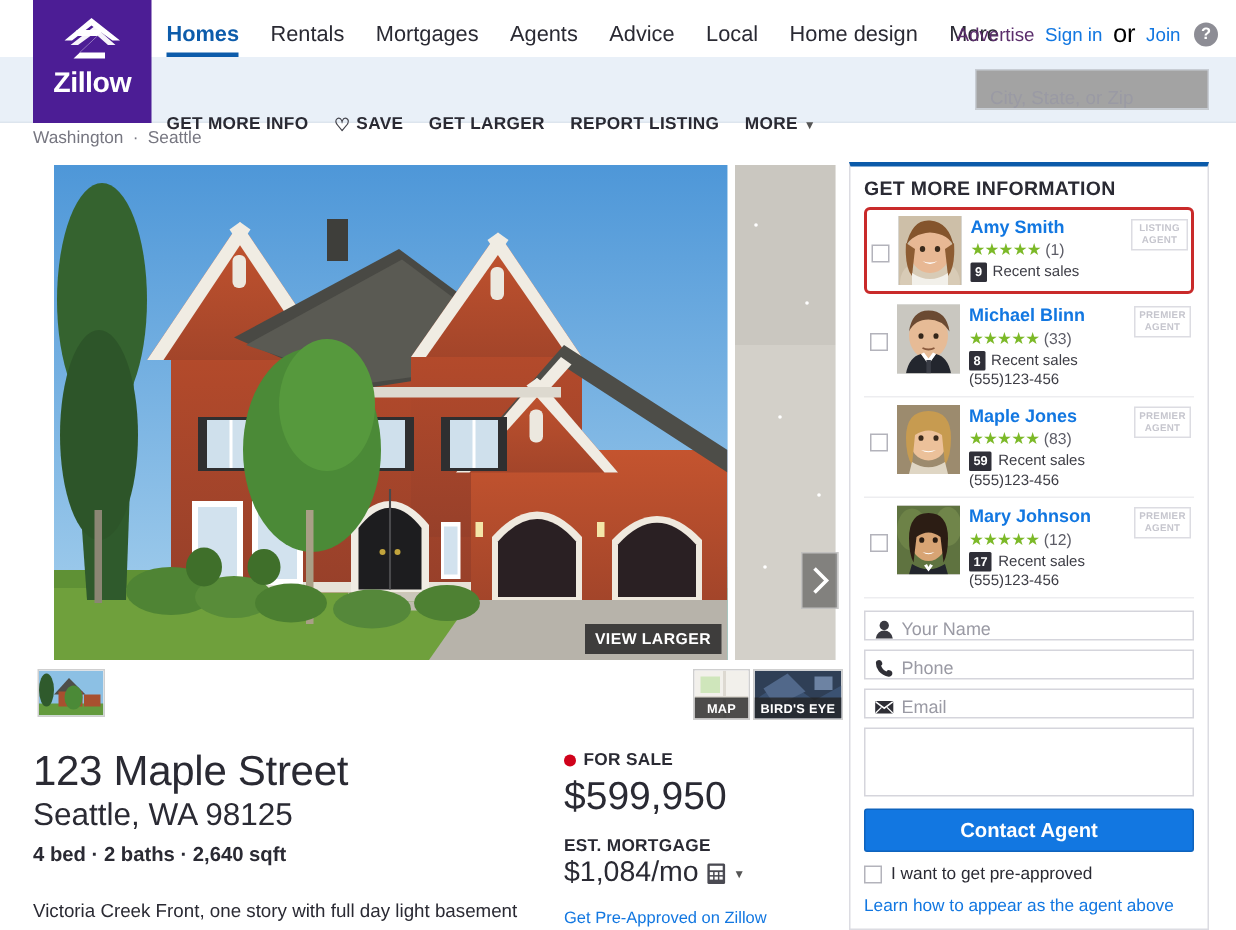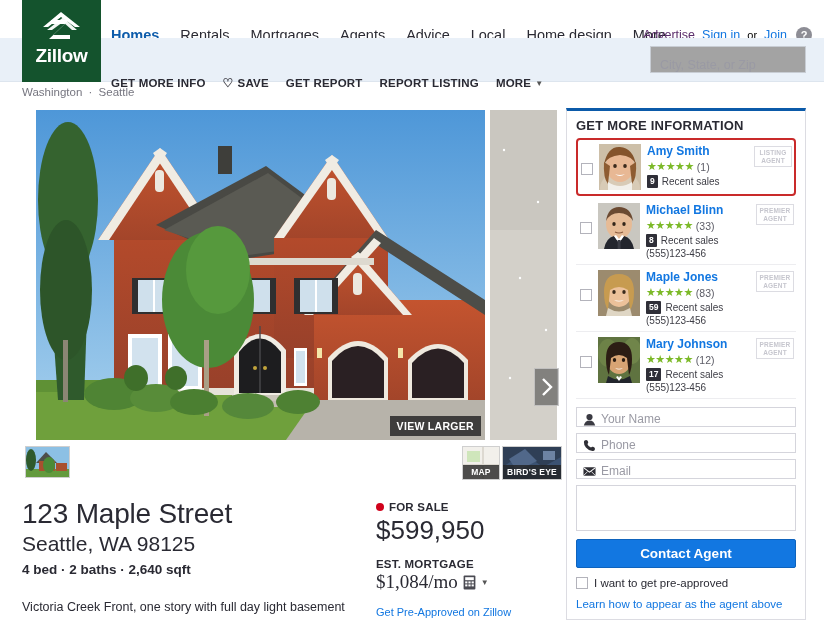--- a/index.html
+++ b/index.html
@@ -7,43 +7,43 @@
     width: 824px; height: 620px;
     font-family: "Liberation Sans", sans-serif;
     background: #ffffff;
     overflow: hidden;
     color: #2a2a33;
   }
   .page { position: relative; width: 824px; height: 620px; }
 
   
   .topnav {
-    position: absolute; top: 16px; left: 0; width: 824px; height: 38px;
+    position: absolute; top: 4px; left: 0; width: 824px; height: 38px;
     background: #ffffff; border-bottom: 1px solid #e8e8ed;
   }
   .nav-links { position: absolute; left: 111px; top: 0; height: 38px; display: flex; align-items: center; gap: 21px; }
   .nav-link { font-size: 14.5px; color: #2a2a33; cursor: pointer; line-height: 38px; white-space: nowrap; }
   .nav-link.active { color: #0d5cab; font-weight: bold; position: relative; }
   .nav-link.active::after {
     content: ""; position: absolute; left: 0; right: 0; bottom: 4px; height: 3px; background: #0d5cab;
   }
   .nav-right { position: absolute; right: 12px; top: 0; height: 38px; display: flex; align-items: center; gap: 7px; }
   .nav-right .lnk { font-size: 12.5px; color: #1277e1; cursor: pointer; }
-  .nav-right .plain { font-size: 11px; color: #000000; }
+  .nav-right .plain { font-size: 17px; color: #000000; }
   .nav-right .adv { font-size: 12.5px; color: #5a2d6b; cursor: pointer; }
   .help-icon {
     width: 16px; height: 16px; border-radius: 50%; background: #8d8d95; color: #fff;
     font-size: 11px; font-weight: bold; display: flex; align-items: center; justify-content: center;
     cursor: pointer; margin-left: 2px;
   }
 
   
   .logo {
     position: absolute; left: 22px; top: 0; width: 79px; height: 82px;
-    background: #14532d; display: flex; flex-direction: column; align-items: center;
+    background: #4c1d95; display: flex; flex-direction: column; align-items: center;
     justify-content: flex-start; padding-top: 8px; cursor: pointer; z-index: 5;
   }
   .logo svg { display: block; }
   .logo-text { color: #ffffff; font-size: 19px; font-weight: bold; letter-spacing: -0.3px; margin-top: 3px; }
 
   
   .subnav {
     position: absolute; top: 38px; left: 0; width: 824px; height: 44px;
     background: #e9f0f8; border-bottom: 1px solid #dde5ee;
   }
@@ -120,21 +120,21 @@
   .addr-line2 { font-size: 21px; font-weight: normal; color: #2a2a33; line-height: 27px; }
   .facts { font-size: 13.5px; font-weight: bold; color: #2a2a33; margin-top: 5px; }
   .desc { position: absolute; left: 22px; top: 600px; font-size: 12.5px; color: #2a2a33; white-space: nowrap; }
 
   .pricebox { position: absolute; left: 376px; top: 501px; width: 175px; }
   .forsale { font-size: 11.5px; font-weight: bold; color: #2a2a33; display: flex; align-items: center; gap: 5px; letter-spacing: 0.2px; }
   .dot { width: 8px; height: 8px; border-radius: 50%; background: #d0021b; display: inline-block; }
   .price { font-size: 26px; color: #2a2a33; line-height: 32px; margin-top: 1px; }
   .est-label { font-size: 11.5px; font-weight: bold; color: #2a2a33; margin-top: 12px; letter-spacing: 0.2px; }
   .est-row { display: flex; align-items: center; gap: 5px; margin-top: 1px; }
-  .est-val { font-size: 19px; color: #2a2a33; font-family: Liberation Serif, serif; }
+  .est-val { font-size: 19px; color: #2a2a33; }
   .calc-icon { width: 13px; height: 15px; cursor: pointer; }
   .preapprove { font-size: 11px; color: #1277e1; margin-top: 13px; cursor: pointer; }
 
   
   .panel {
     position: absolute; left: 566px; top: 108px; width: 240px;
     border: 1px solid #dcdce2; border-top: 3px solid #0b5aa9; background: #fff;
     padding: 7px 9px 9px 9px;
   }
   .panel-title { font-size: 13px; font-weight: bold; color: #2a2a33; letter-spacing: 0.2px; margin-bottom: 5px; }
@@ -235,21 +235,21 @@
     <div class="logo-text">Zillow</div>
   </div>
 
   <div class="subnav">
     <div class="subnav-items">
       <div class="subnav-item">GET MORE INFO</div>
       <div class="subnav-item">
         <span class="heart">♡</span>
         <span>SAVE</span>
       </div>
-      <div class="subnav-item">GET REPORT</div>
+      <div class="subnav-item">GET LARGER</div>
       <div class="subnav-item">REPORT LISTING</div>
       <div class="subnav-item">
         <span>MORE</span>
         <span class="caret">▼</span>
       </div>
     </div>
     <div class="searchbox">
       <input type="text" placeholder="City, State, or Zip" style="">
       <svg class="mag" viewBox="0 0 16 16">
         <circle cx="6.6" cy="6.6" r="4.6" fill="none" stroke="#1277e1" stroke-width="1.7"></circle>

